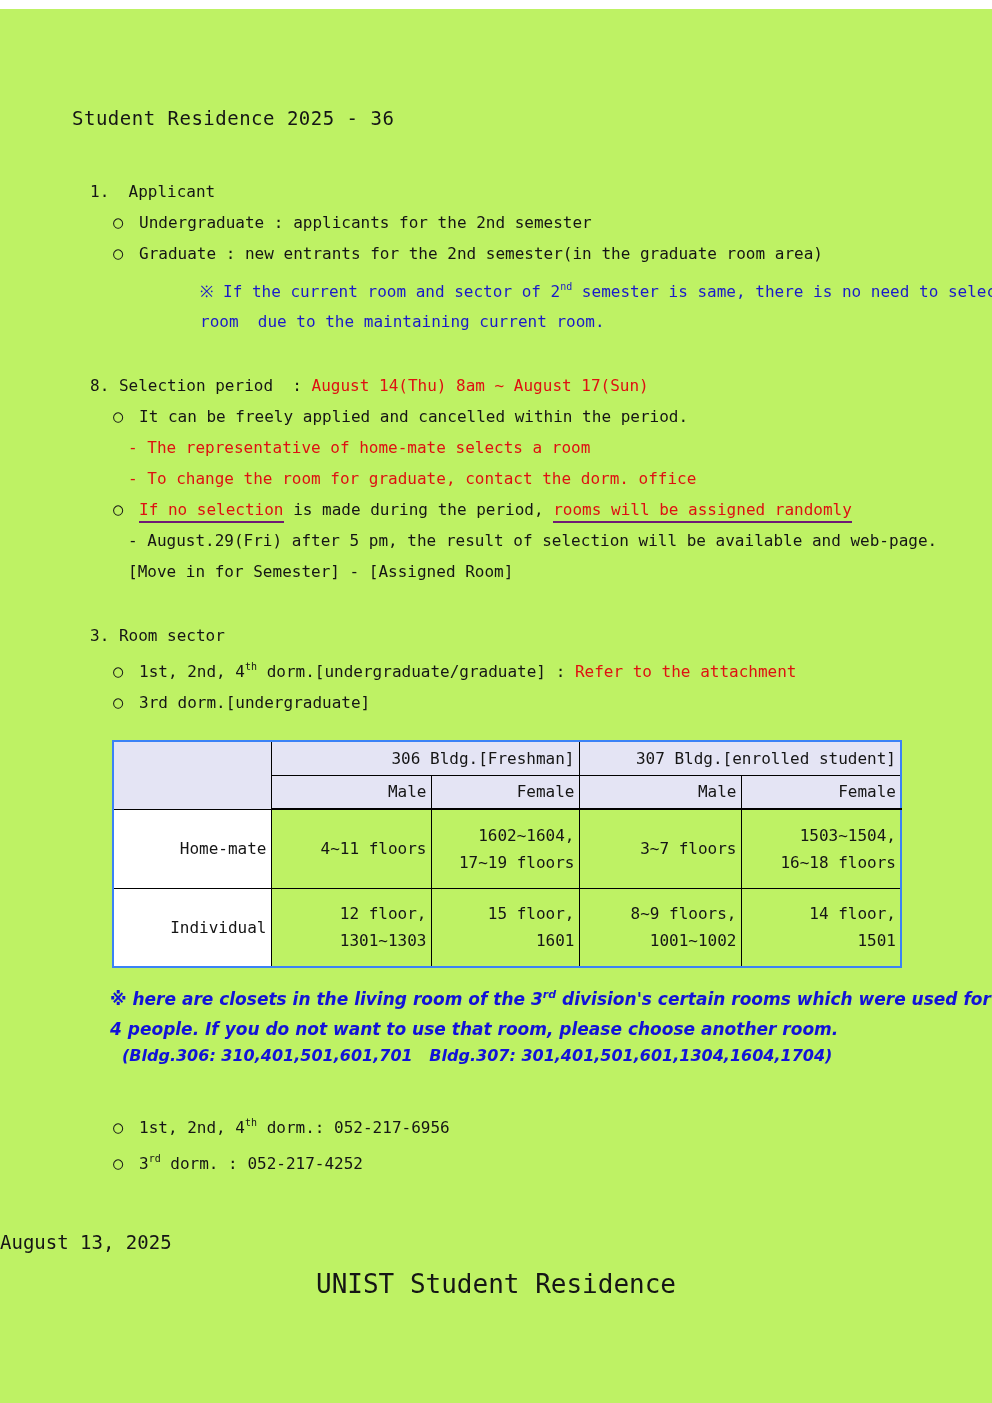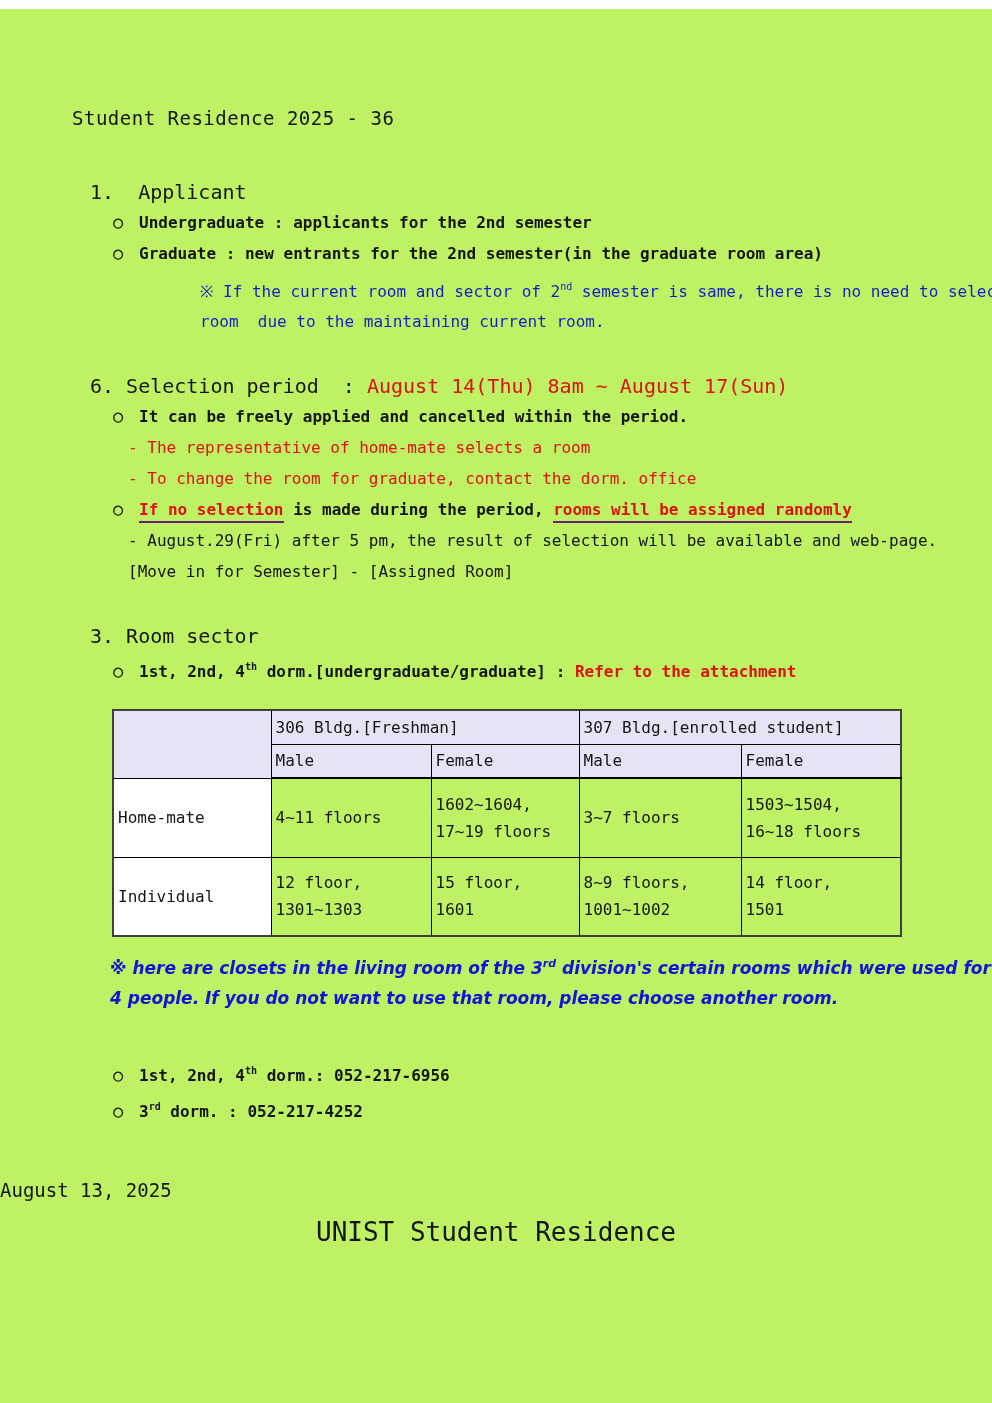--- a/index.html
+++ b/index.html
@@ -32,22 +32,22 @@
     letter-spacing: -0.5px;
     color: #0b0b0b;
   }
 
   .sec { margin-left: 90px; margin-right: 40px; }
   .sec1 { margin-top: 48px; }
   .sec2 { margin-top: 34px; }
   .sec3 { margin-top: 34px; }
   .sec4 { margin-top: 42px; }
 
-  .sec-head { line-height: 30px; font-size: 20px; }
-  .li { line-height: 31px; padding-left: 23px; font-weight: bold; }
+  .sec-head { line-height: 30px; font-size: 16px; }
+  .li { line-height: 31px; padding-left: 23px; }
   .dash { line-height: 31px; padding-left: 38px; }
   .circ { display: inline-block; width: 26px; font-size: 17px; }
   .red  { color: #de1111; }
   .u    { border-bottom: 2px solid #701a75; padding-bottom: 2px; }
 
   .sup {
     font-size: 10px;
     vertical-align: 7px;
   }
 
@@ -57,23 +57,23 @@
     width: 872px;
     line-height: 30px;
     color: #1a1ac8;
   }
 
   .tablewrap { margin-top: 22px; margin-left: 112px; }
   table.room {
     border-collapse: collapse;
     table-layout: fixed;
     width: 788px;
-    border: 2px solid #404040;
+    border: 2px solid #3b82f6;
     font-size: 16px;
-    text-align: left;
+    text-align: right;
   }
   table.room td {
     border: 1px solid #000;
     padding: 2px 4px;
     white-space: pre-line;
   }
   td.hd { background: #e4e4f4; height: 34px; }
   td.corner { border-right: 2px solid #000; }
   td.grp { border-bottom: 1px solid #000; }
   td.grpsep { border-left: 2px solid #000; }
@@ -128,38 +128,41 @@
       <span class="circ">○</span><span class="t">Undergraduate : applicants for the 2nd semester</span>
     </div>
     <div class="li">
       <span class="circ">○</span><span class="t">Graduate : new entrants for the 2nd semester(in the graduate room area)</span>
     </div>
     <p class="note1"><span class="t">※ If the current room and sector of 2</span><span class="sup">nd</span><span class="t"> semester is same, there is no need to select to room  due to the maintaining current room.</span></p>
   </div>
 
   <div class="sec sec2">
     <div class="sec-head">
-      <span class="t">6. Selection period  : </span><span class="red t">August 14(Thu) 8am ~ August 17(Sun)</span>
+      <span class="t">8. Selection period  : </span><span class="red t">August 14(Thu) 8am ~ August 17(Sun)</span>
     </div>
     <div class="li">
       <span class="circ">○</span><span class="t">It can be freely applied and cancelled within the period.</span>
     </div>
     <div class="dash red t">- The representative of home-mate selects a room</div>
     <div class="dash red t">- To change the room for graduate, contact the dorm. office</div>
     <div class="li">
       <span class="circ">○</span><span class="red u t">If no selection</span><span class="t"> is made during the period, </span><span class="red u t">rooms will be assigned randomly</span>
     </div>
     <div class="dash t">- August.29(Fri) after 5 pm, the result of selection will be available and web-page.</div>
     <div class="dash t">[Move in for Semester] - [Assigned Room]</div>
   </div>
 
   <div class="sec sec3">
     <div class="sec-head t">3. Room sector</div>
     <div class="li">
       <span class="circ">○</span><span class="t">1st, 2nd, 4</span><span class="sup">th</span><span class="t"> dorm.[undergraduate/graduate] : </span><span class="red t">Refer to the attachment</span>
+    </div>
+    <div class="li">
+      <span class="circ">○</span><span class="t">3rd dorm.[undergraduate]</span>
     </div>
   </div>
 
   <div class="tablewrap">
     <table class="room">
       <colgroup>
         <col style="width:158px">
           <col style="width:160px">
           <col style="width:148px">
           <col style="width:162px">
@@ -195,20 +198,21 @@
           <td class="grpsep">8~9 floors,
 1001~1002</td>
           <td>14 floor,
 1501</td>
         </tr>
       </tbody>
     </table>
   </div>
 
   <p class="tnote"><span class="t">※ here are closets in the living room of the 3</span><span class="sup">rd</span><span class="t"> division's certain rooms which were used for 4 people. If you do not want to use that room, please choose another room.</span></p>
+  <p class="tnote2 t">(Bldg.306: 310,401,501,601,701   Bldg.307: 301,401,501,601,1304,1604,1704)</p>
 
   <div class="sec sec4">
     <div class="li">
       <span class="circ">○</span><span class="t">1st, 2nd, 4</span><span class="sup">th</span><span class="t"> dorm.: 052-217-6956</span>
     </div>
     <div class="li">
       <span class="circ">○</span><span class="t">3</span><span class="sup">rd</span><span class="t"> dorm. : 052-217-4252</span>
     </div>
   </div>
 

